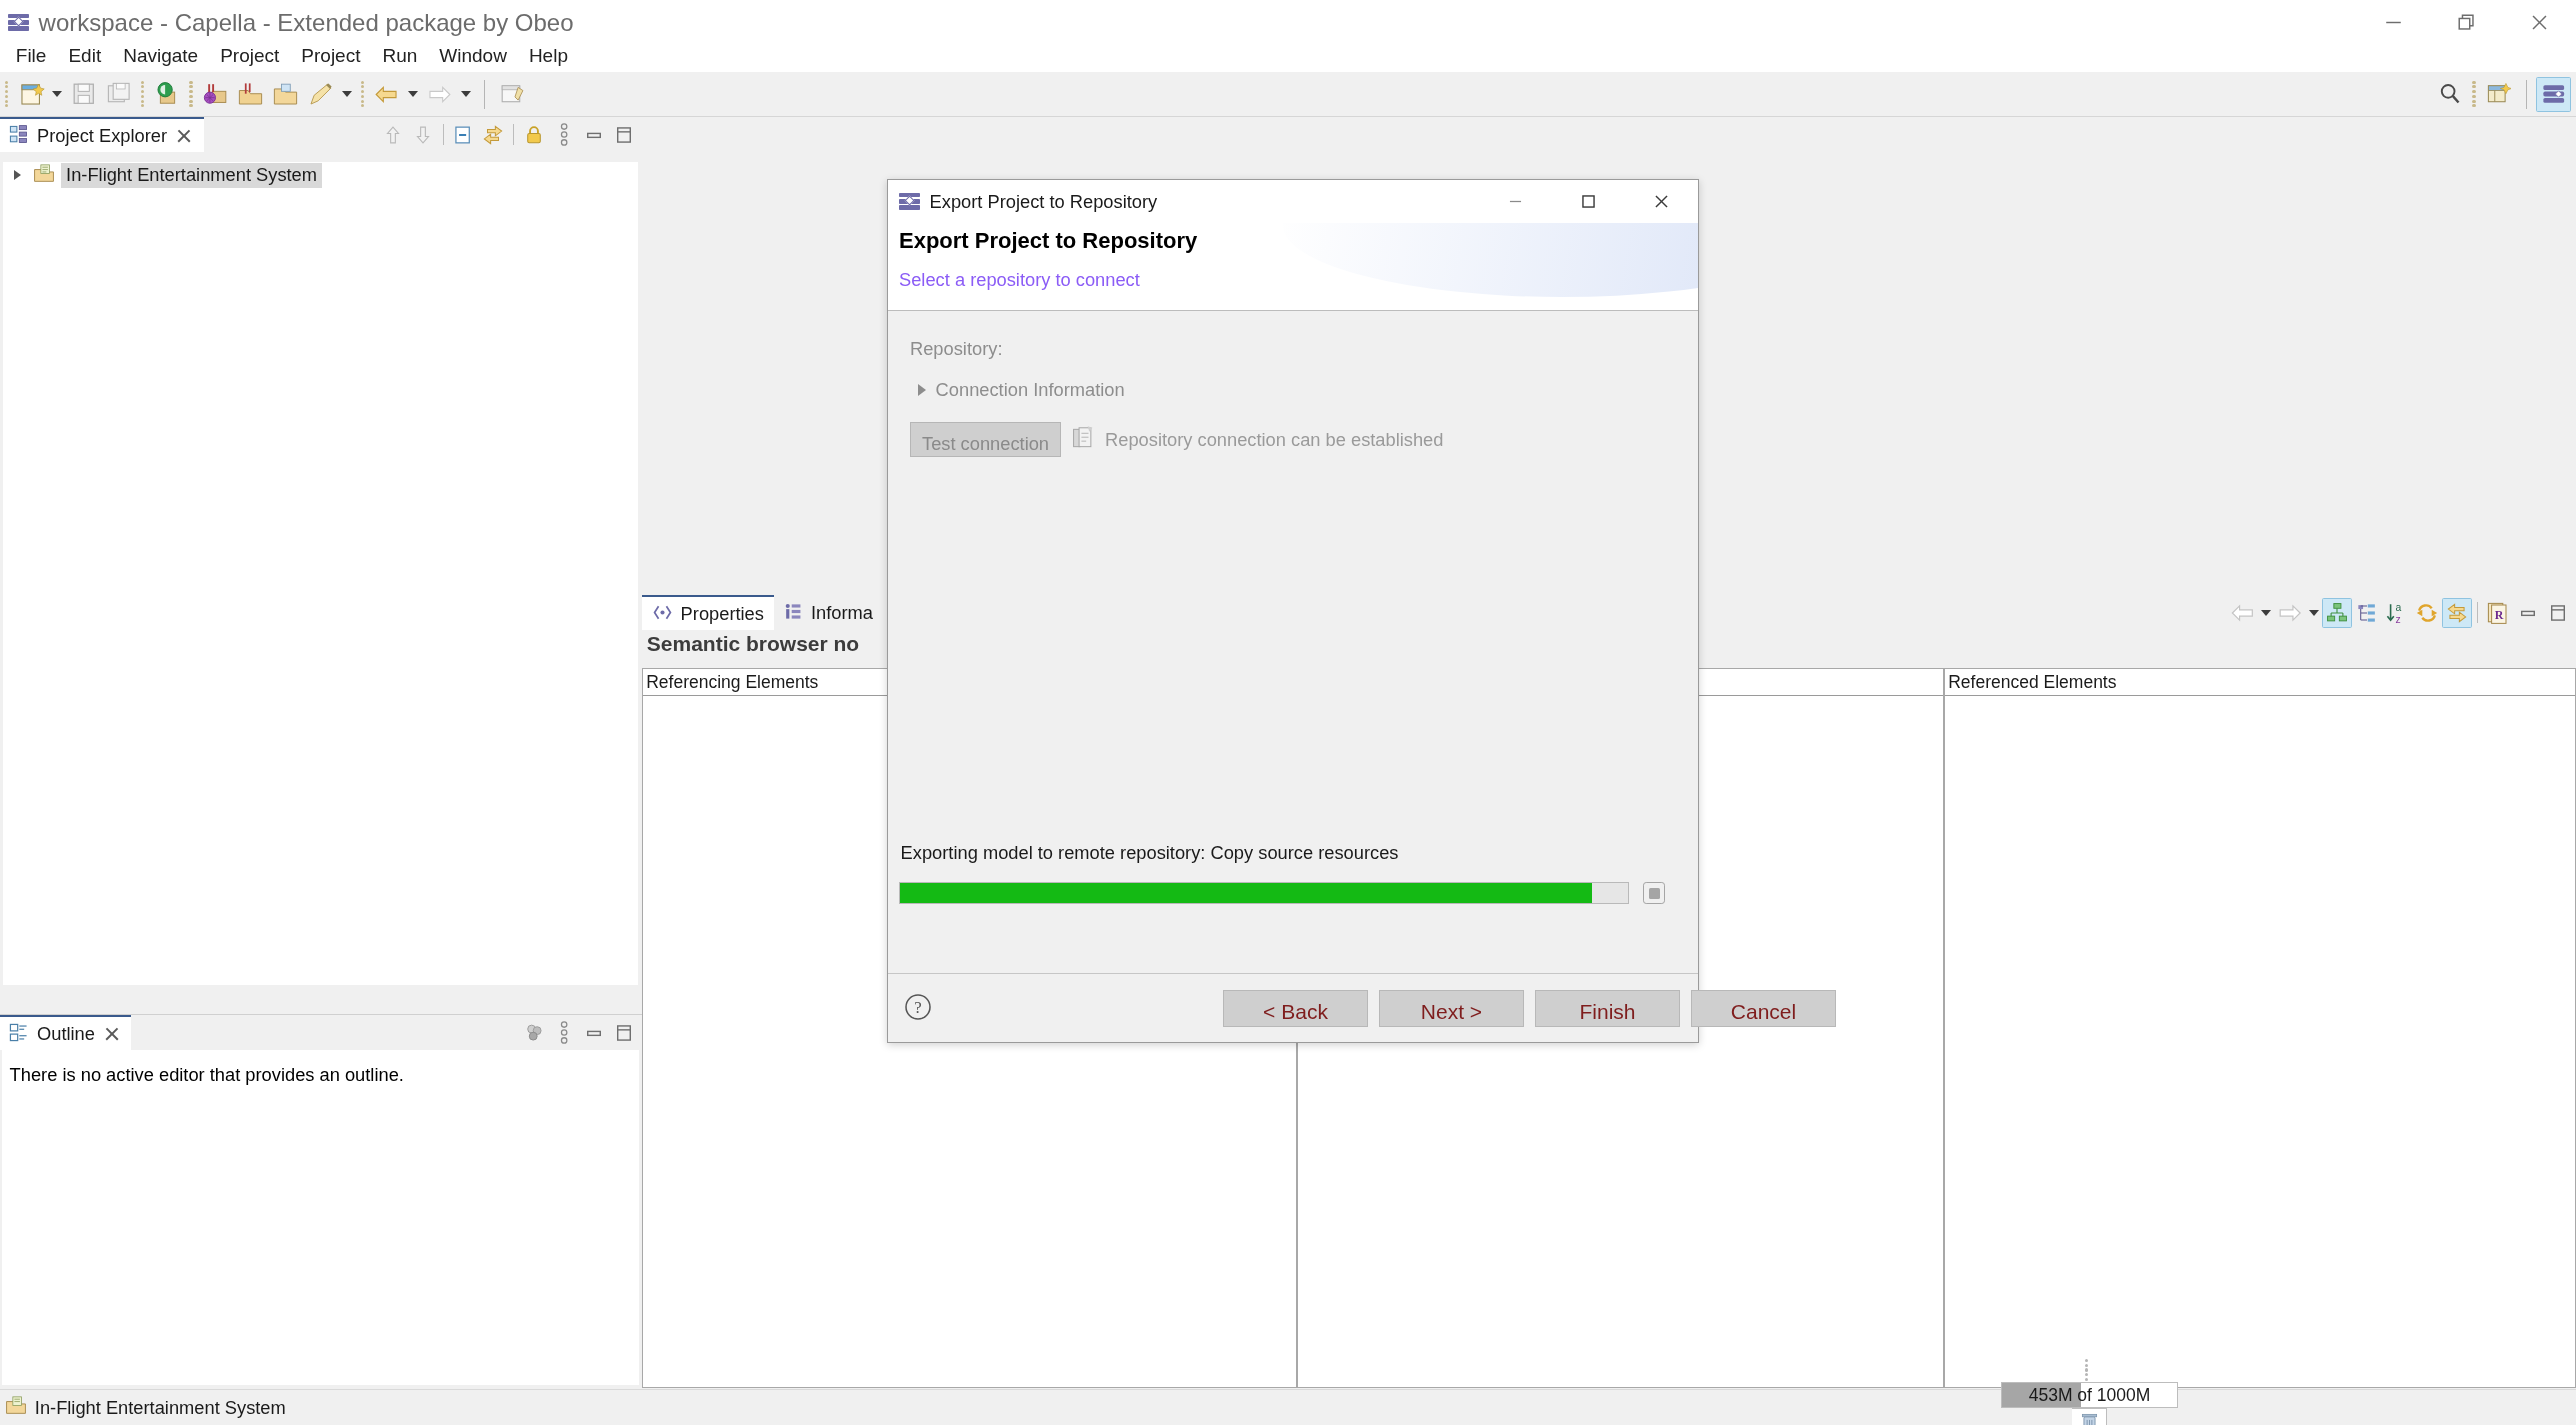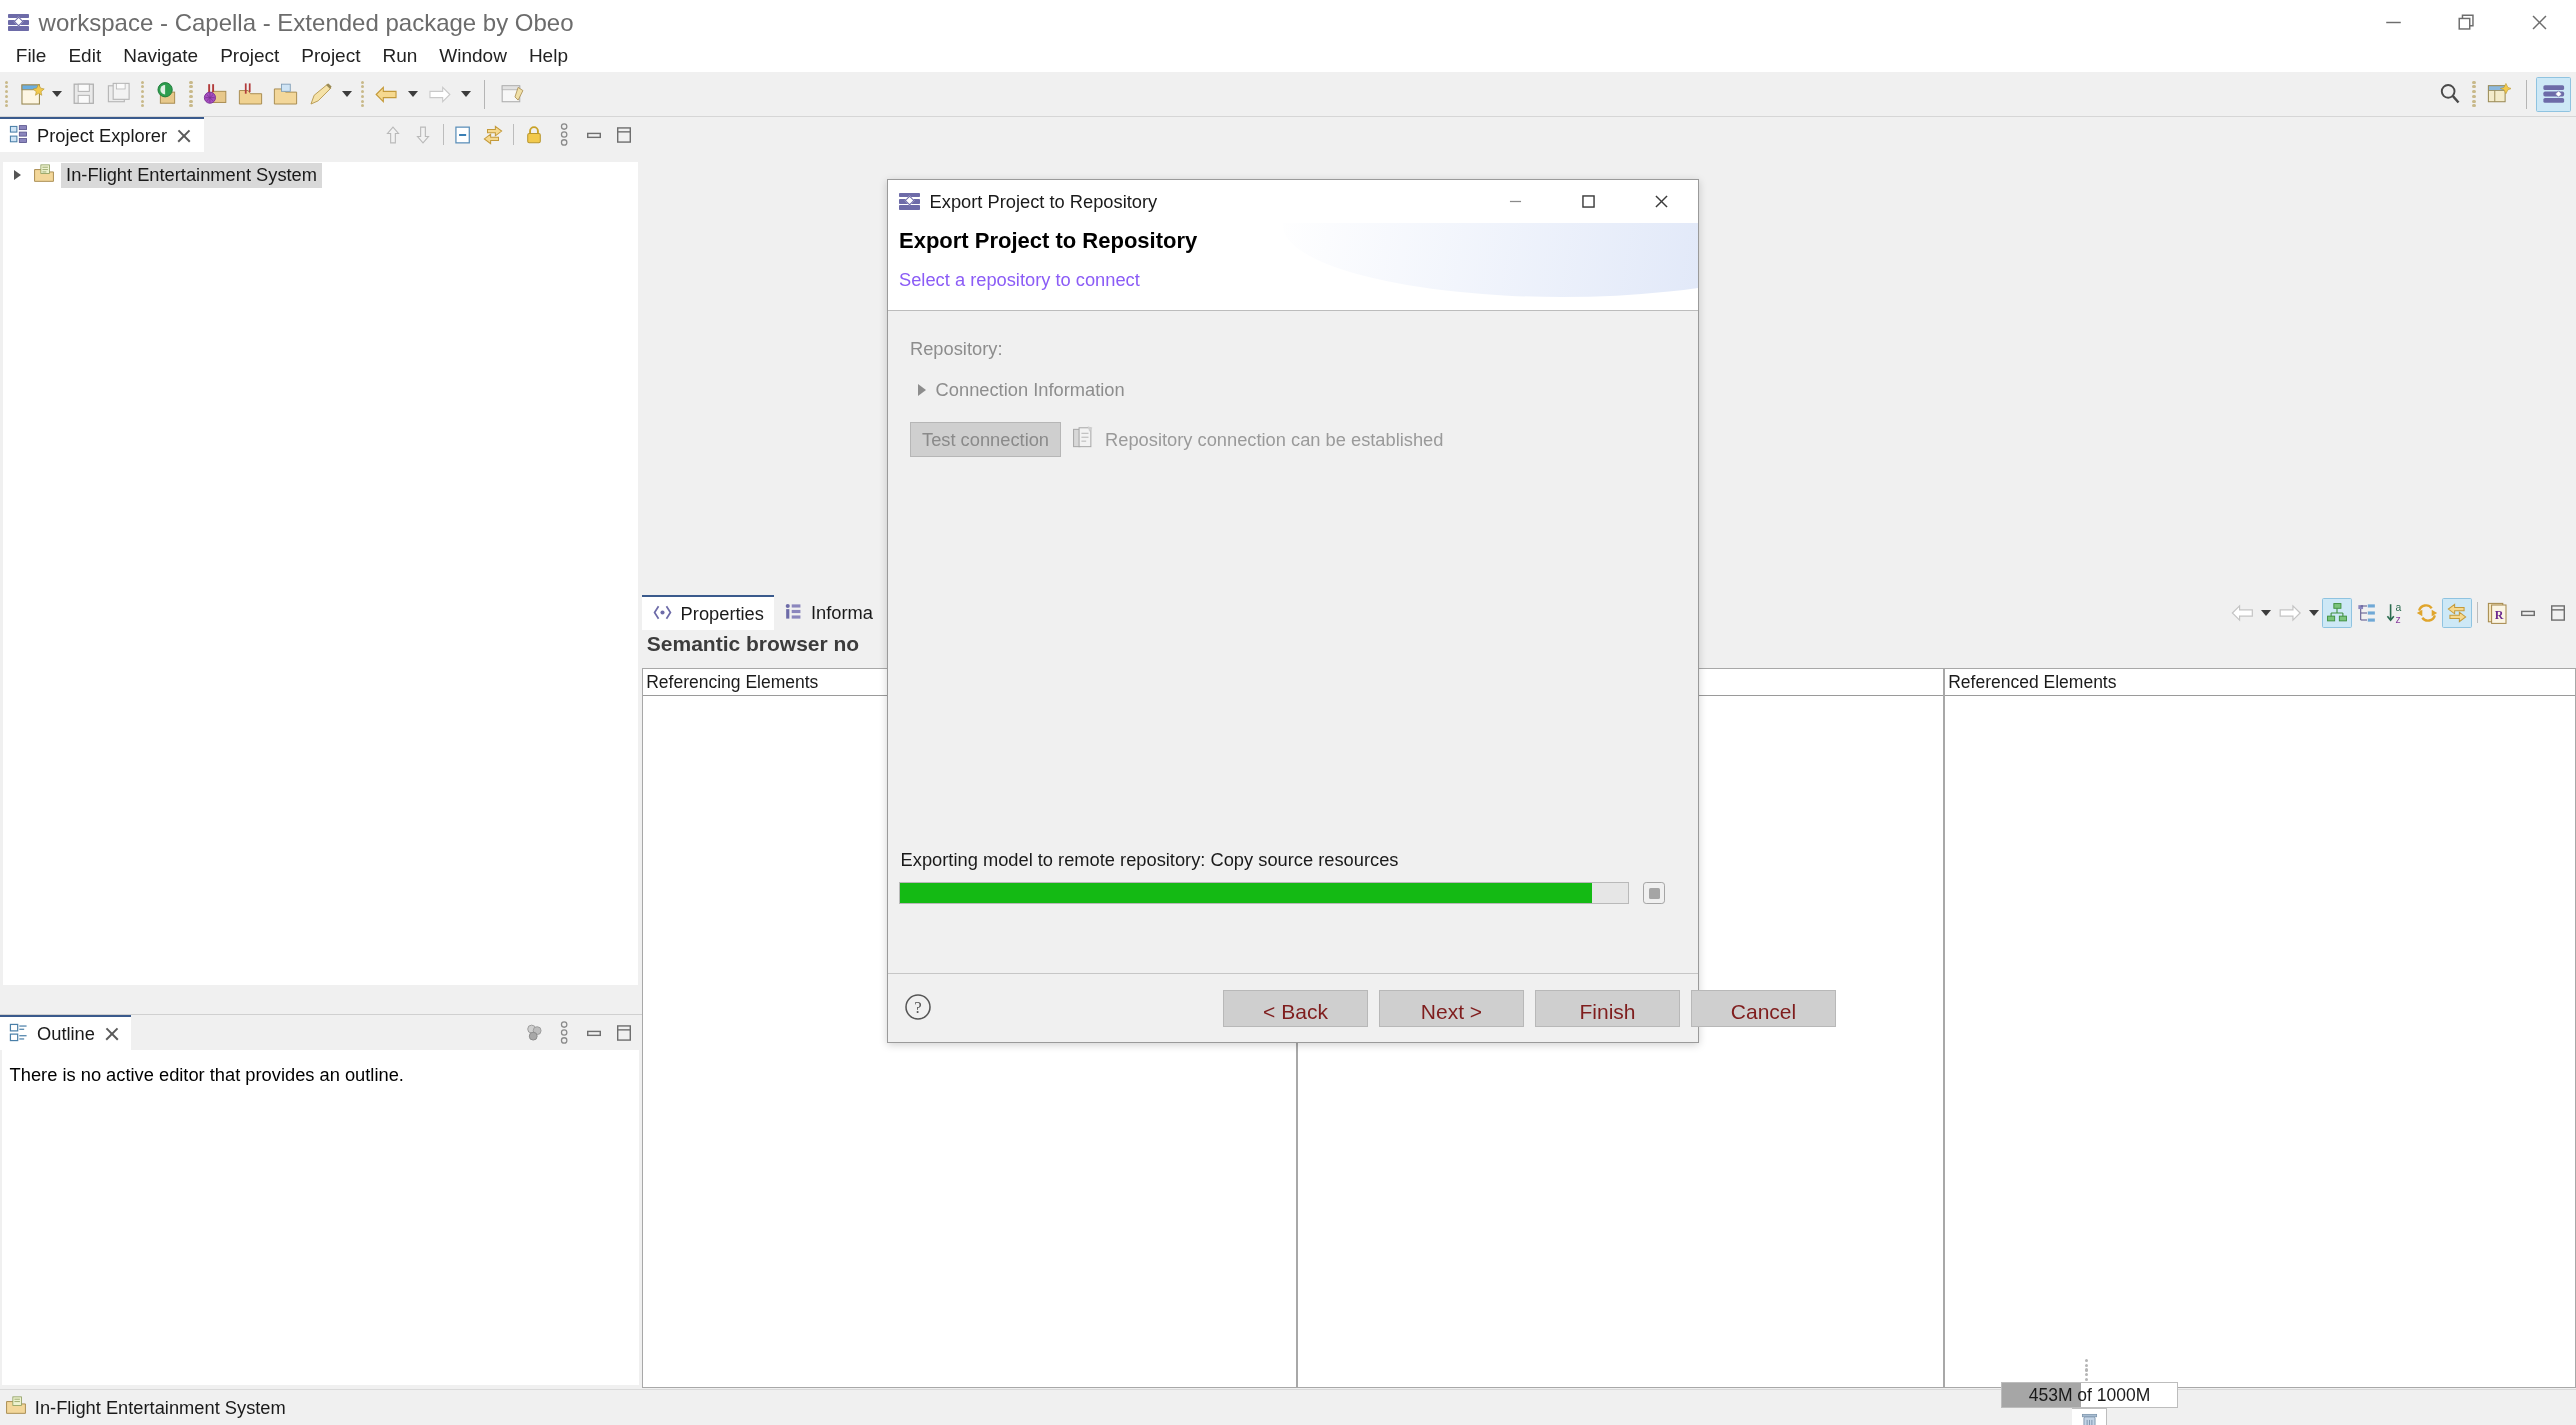--- a/index.html
+++ b/index.html
@@ -139,26 +139,26 @@
   .row-repo label { font-size: 18.3px; color: #8d8d8d; white-space: nowrap; }
   .combo { flex: 1; height: 32px; background: #cccccc; border: 0.8px solid #c0c0c0; display:flex; align-items:center; padding: 0 8px; position: relative;}
   .combo span { font-size: 18.3px; color: #6a6a6a; }
   .combo .chev { position:absolute; right: 9.6px; top: 10.4px; width: 11px; height: 11px; border-right: 1.6px solid #8d8d8d; border-bottom: 1.6px solid #8d8d8d; transform: rotate(45deg);}
 
   .row-conn { display:flex; align-items:center; padding: 19px 0 0 30px; gap: 9.6px; }
   .tri { width: 0; height: 0; border-top: 6.4px solid transparent; border-bottom: 6.4px solid transparent; border-left: 8.8px solid #8d8d8d;}
   .row-conn span { font-size: 18.3px; color: #8d8d8d; }
 
   .row-test { display:flex; align-items:center; padding: 21px 0 0 22px; gap: 11px; }
-  .btn-test { height: 35px; background: #cfcfcf; border: 0.8px solid #b6b6b6; display:flex; align-items:center; padding: 4px 11px; }
+  .btn-test { height: 35px; background: #cfcfcf; border: 0.8px solid #b6b6b6; display:flex; align-items:flex-start; padding: 10px 11px; }
   .btn-test span { font-size: 18.3px; color: #8a8a8a; white-space:nowrap; }
   .conn-msg { font-size: 18.3px; color: #9a9a9a; white-space:nowrap; }
 
   .dlg-progress { position: absolute; left: 0; right: 0; bottom: 69px; padding: 0 11px; }
-  .progress-label { font-size: 18.3px; color: #1a1a1a; white-space: nowrap; margin-bottom: 11px; padding-left: 1.6px;}
+  .progress-label { font-size: 18.3px; color: #1a1a1a; white-space: nowrap; margin-bottom: 18px; padding-left: 1.6px;}
   .progress-row { display: flex; align-items: center; gap: 14.3px; }
   .progress-track { width: 730px; height: 22px; background: #e6e6e6; border: 0.8px solid #b9b9b9; position: relative; }
   .progress-fill { position: absolute; left: 0; top: 0; bottom: 0; background: #14ba14; }
   .stop-btn { width: 22px; height: 22px; border: 1.6px solid #a5a5a5; border-radius: 3.2px; display:flex; align-items:center; justify-content:center;}
   .stop-btn i { width: 11px; height: 11px; background: #a5a5a5; border-radius: 1.6px; display:block;}
 
   .dlg-footer { height: 69px; border-top: 0.8px solid #c6c6c6; background: #f0f0f0; display:flex; align-items:center; position: relative;}
   .help-icon { margin-left: 14.3px; }
   .dlg-btns { position:absolute; left: 335px; display:flex; gap: 11px; }
   .dlg-btn { width: 145px; height: 37px; background: #cfcfcf; border: 0.8px solid #b8b8b8; display:flex; align-items:center; justify-content:center;}

